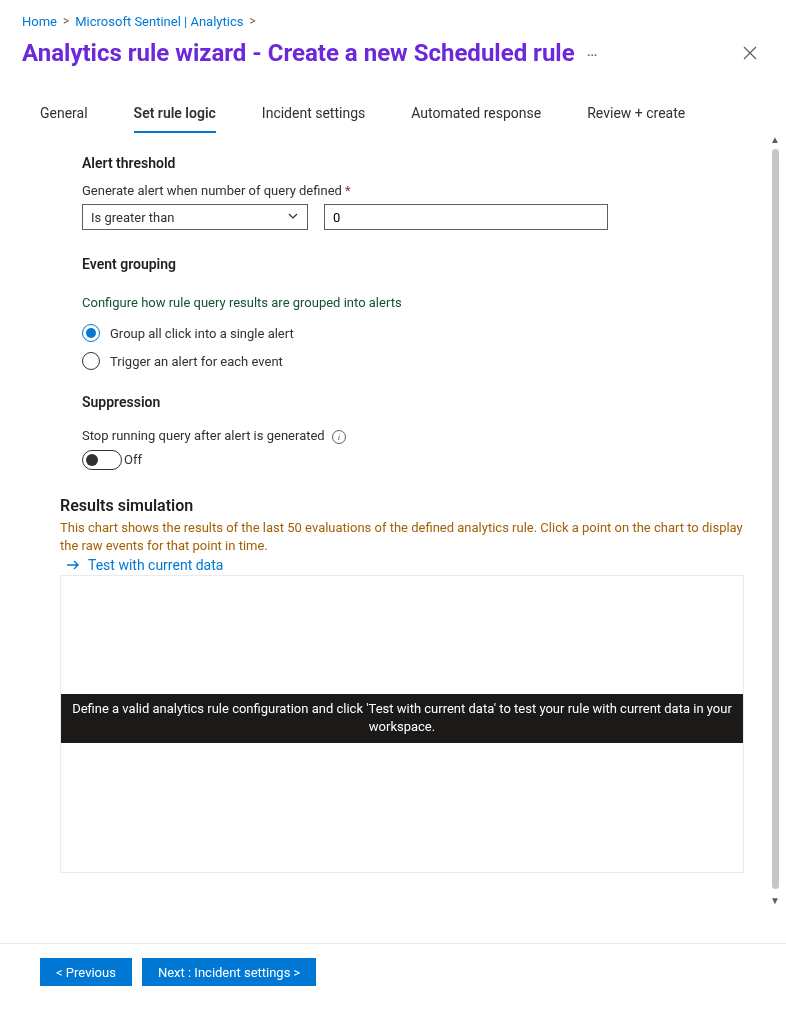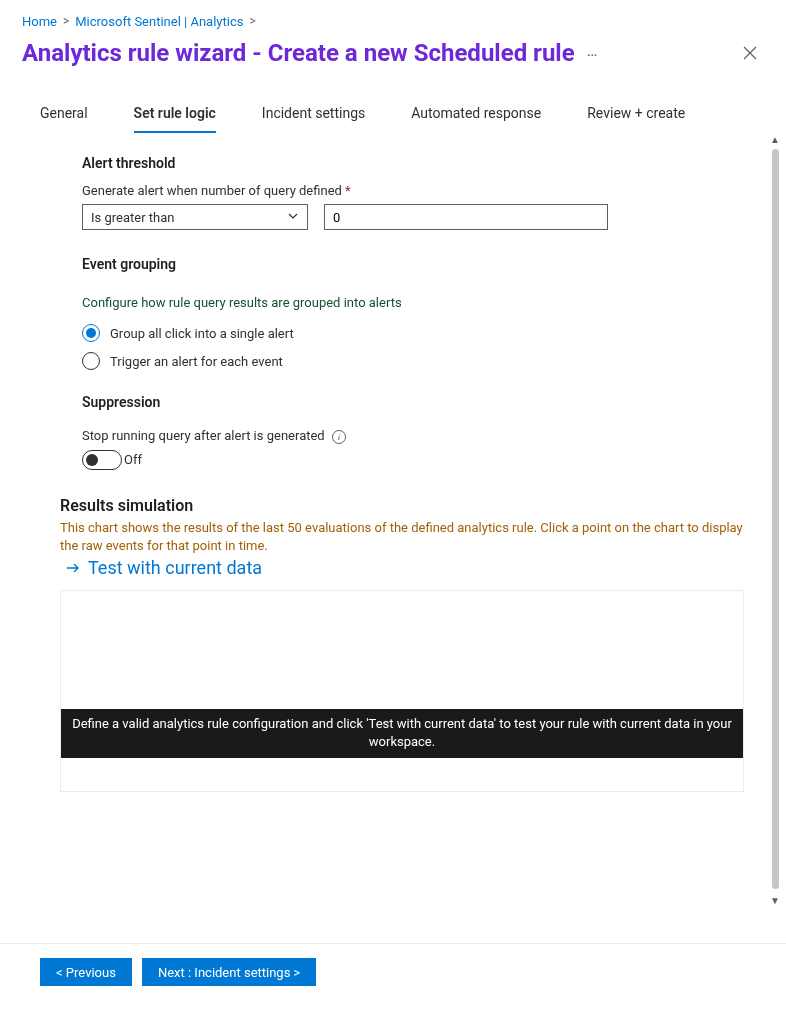--- a/index.html
+++ b/index.html
@@ -254,30 +254,30 @@
       font-size: 13px;
       color: #a16207;
       line-height: 1.4;
       margin-bottom: 2px;
     }
     .test-link {
       display: flex;
       align-items: center;
       gap: 8px;
       color: #0078d4;
-      font-size: 18px;
+      font-size: 14px;
       cursor: pointer;
       margin-left: 6px;
-      margin-bottom: 12px;
+      margin-bottom: 2px;
     }
     .test-link svg { width: 14px; height: 14px; }
 
     .chart-box {
       border: 1px solid #edebe9;
-      height: 202px;
+      height: 298px;
       position: relative;
       background: #fff;
     }
     .chart-overlay {
       position: absolute;
       left: 0;
       right: 0;
       top: 118px;
       background: #1b1a19;
       color: #fff;

